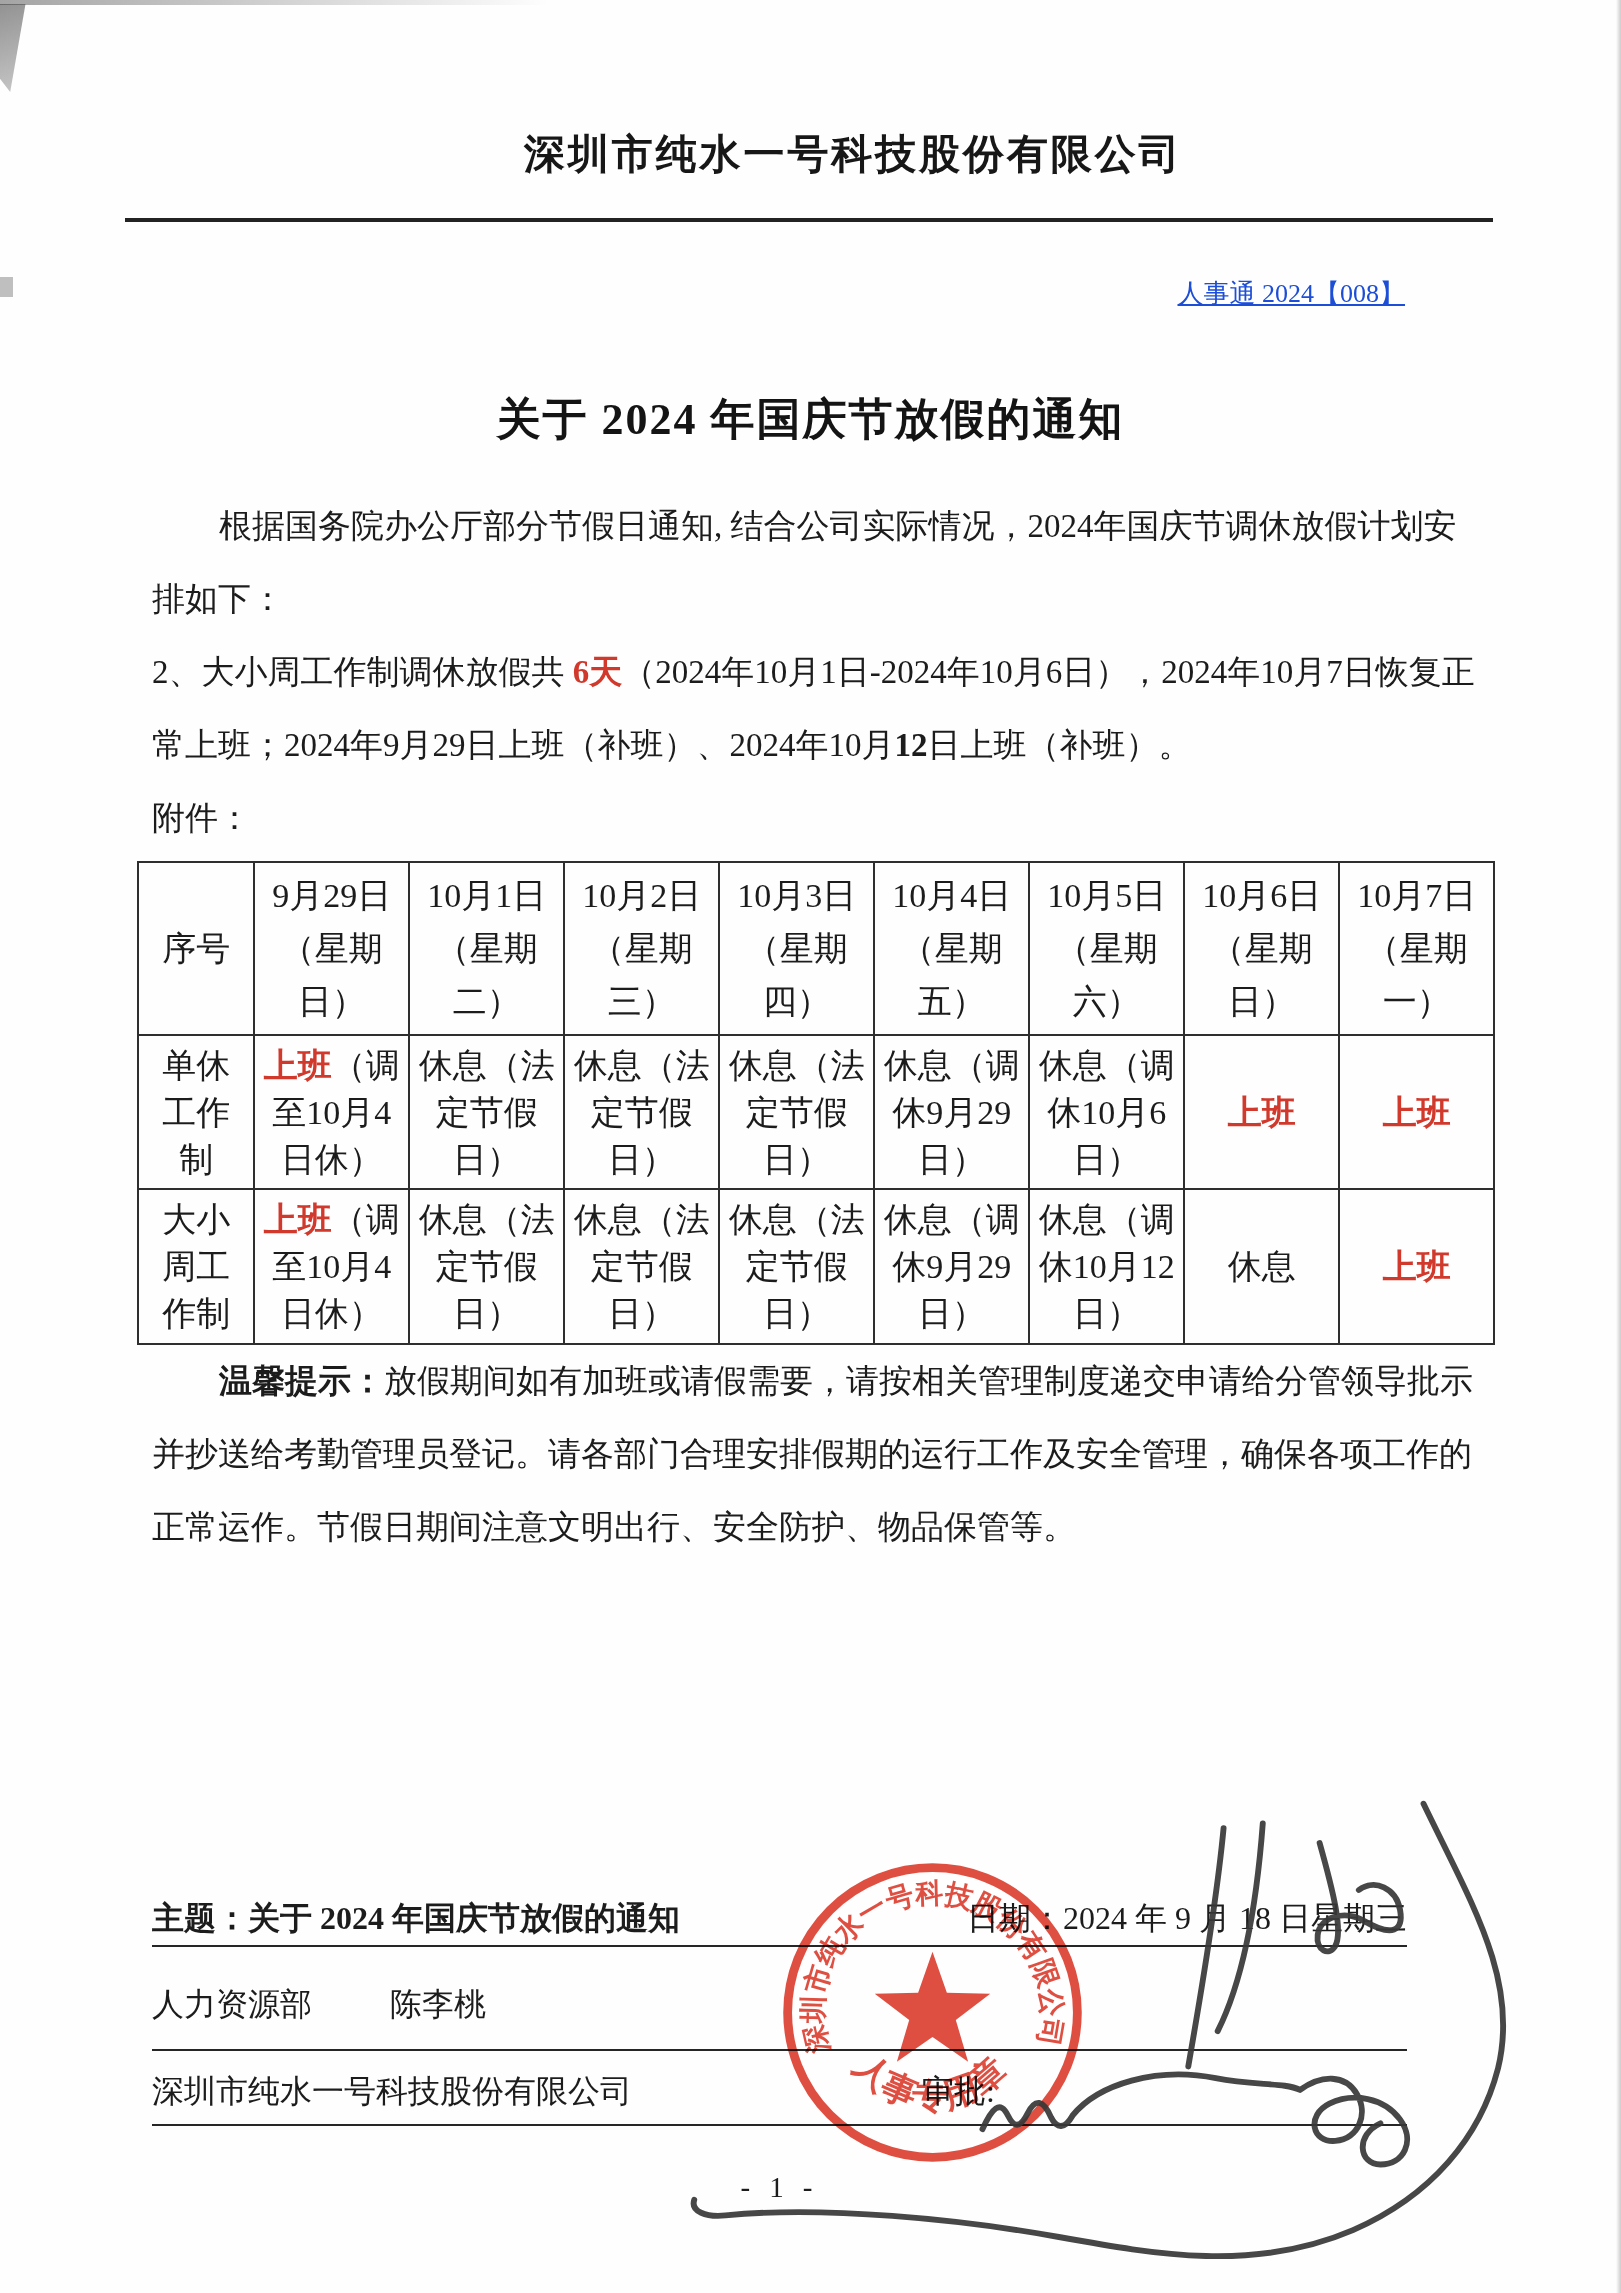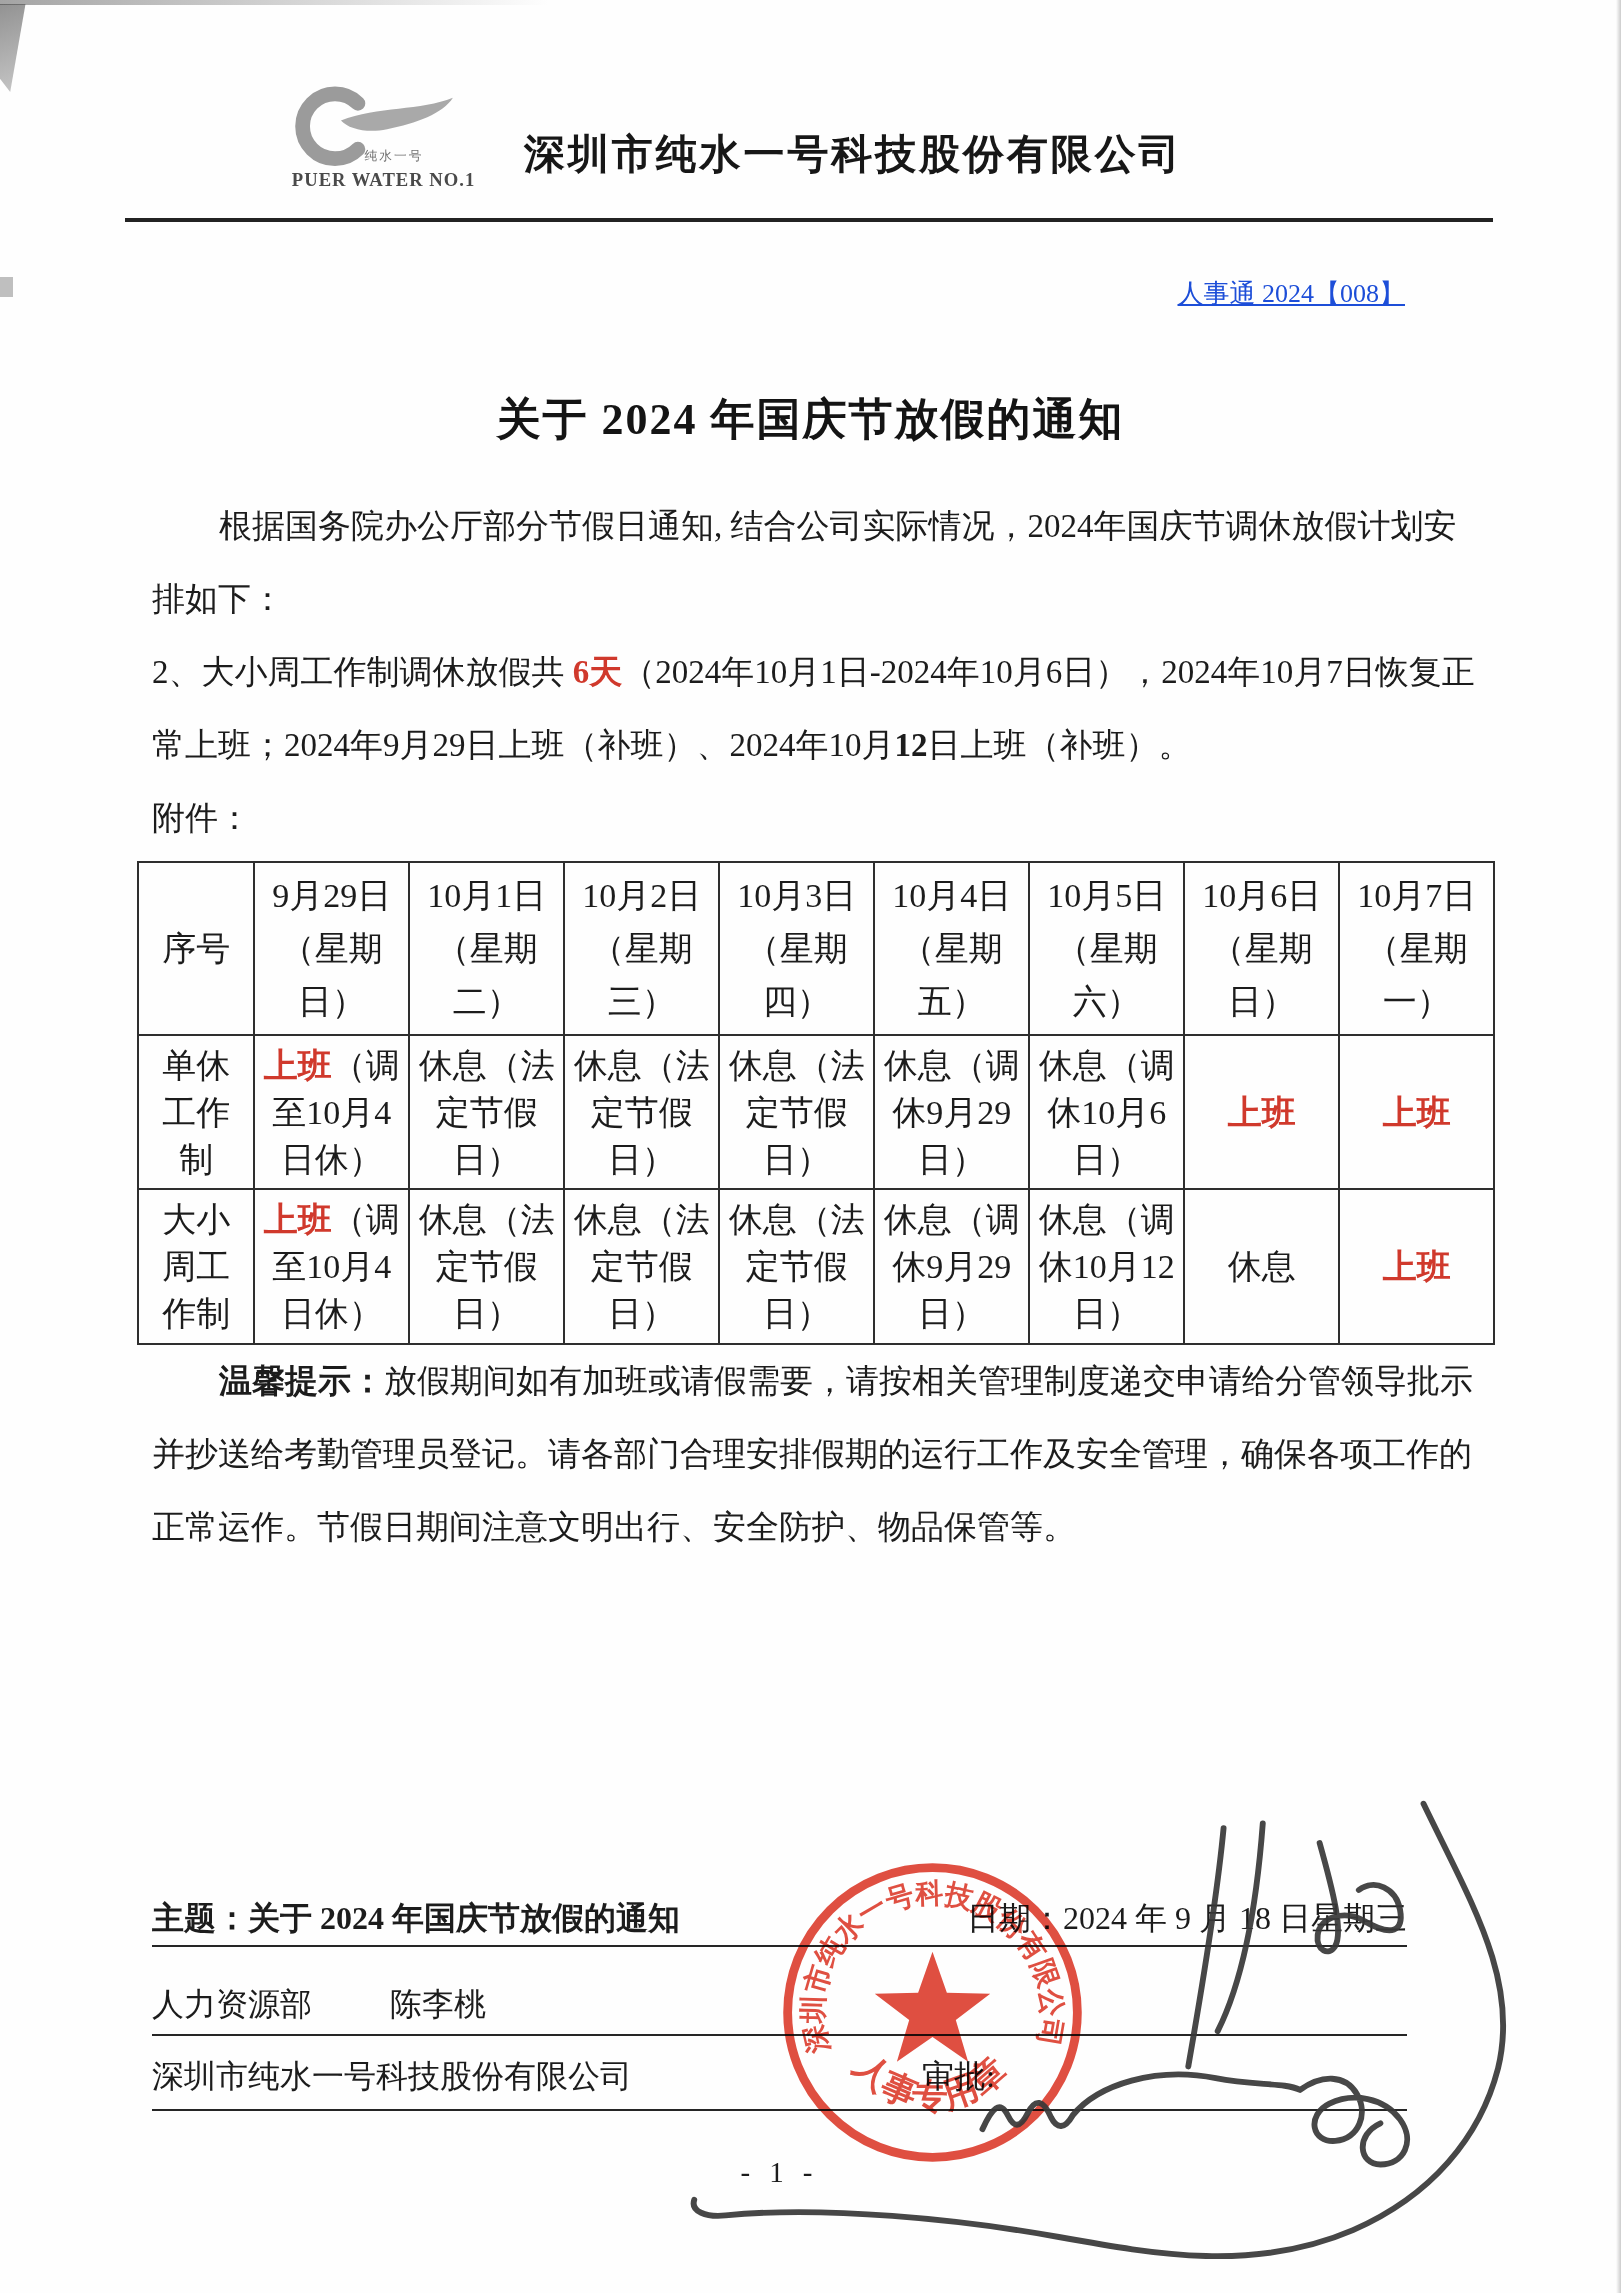--- a/index.html
+++ b/index.html
@@ -42,49 +42,41 @@
   tr.r2 td{height:135px;line-height:47px;}
   td .main{white-space:pre;}
 
   .tip{margin-top:55px;}
 
   
   .footer{position:absolute;left:152px;top:1882px;width:1255px;font-size:32px;color:#1c1c1c;}
   .f-row{border-bottom:2.9px solid #262626;}
   .f-row1{height:59px;display:flex;justify-content:space-between;align-items:flex-end;padding-bottom:4px;}
   .f-subject{font-weight:bold;}
-  .f-row2{height:80px;display:flex;align-items:flex-end;padding-bottom:7px;}
+  .f-row2{height:80px;display:flex;align-items:flex-end;padding-bottom:22px;}
   .f-gap{display:inline-block;width:78px;}
   .f-row3{height:73px;position:relative;}
   .f-company{position:absolute;left:0;bottom:9.8px;}
   .f-approve{position:absolute;left:770px;bottom:9.8px;}
   .page-num{margin-top:45px;text-align:center;font-size:29px;letter-spacing:5.9px;}
 
   
   .seal{position:absolute;left:771px;top:1851px;mix-blend-mode:multiply;opacity:.9;}
   .signature{position:absolute;left:608px;top:1784px;opacity:.92;}
 </style>
 </head>
 <body>
 
 <div class="page">
 
   <div class="top-edge"></div>
   <div class="corner-mark"></div>
   <div class="corner-mark2"></div>
   <div class="right-edge"></div>
 
-  <div class="logo-wrap">
-    <svg width="216" height="116" viewBox="0 0 220 118">
-      <path d="M75.3,20.7 A33,33 0 1 0 75.3,67.3" fill="none" stroke="#9b9b9b" stroke-width="15" stroke-linecap="round"></path>
-      <path d="M58,38 C95,24 140,28 172,15 C162,31 135,41 105,47 C85,51 66,47 58,38 Z" fill="#a9a9a9"></path>
-      <text x="82" y="78" font-size="13" fill="#6f6f6f" letter-spacing="2">纯水一号</text>
-      <text x="8" y="105" font-size="19" font-weight="bold" fill="#4a4a4a" letter-spacing="1">PUER WATER NO.1</text>
-    </svg>
-  </div>
   <div class="company-name">深圳市纯水一号科技股份有限公司</div>
   <div class="header-rule"></div>
   <div class="doc-number">人事通 2024【008】</div>
 
   <div class="doc-title">关于 2024 年国庆节放假的通知</div>
 
   <div class="body-block">
     <p class="indent">根据国务院办公厅部分节假日通知, 结合公司实际情况，2024年国庆节调休放假计划安排如下：</p>
     <p><span>2、大小周工作制调休放假共 </span><span class="red">6天</span><span>（2024年10月1日-2024年10月6日），2024年10月7日恢复正常上班；2024年9月29日上班（补班）、2024年10月</span><span class="bold">12</span><span>日上班（补班）。</span></p>
     <p>附件：</p>

